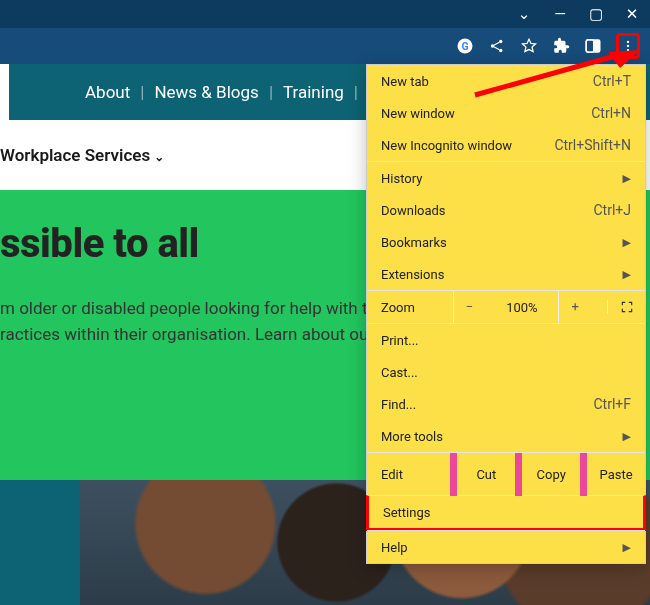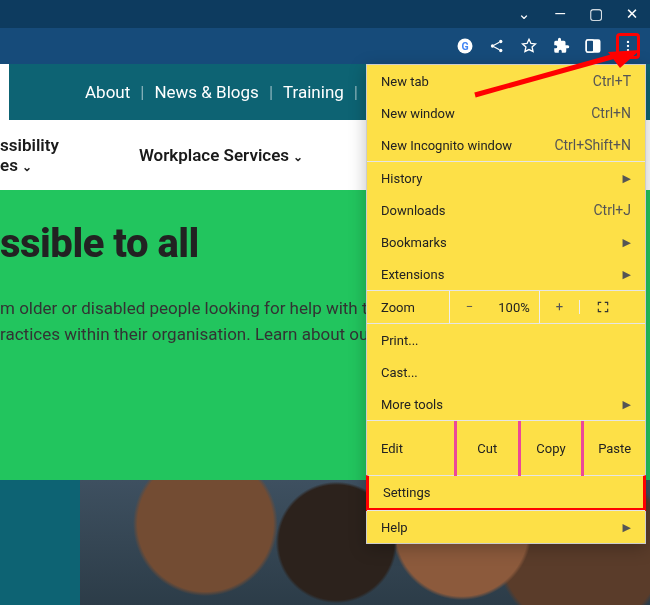--- a/index.html
+++ b/index.html
@@ -33,29 +33,29 @@
       linear-gradient(#3e5060,#2c3c48);
   }
 
   
   .menu { position:absolute; top:64px; right:4px; width:280px; background:#fde047; border:1px solid #ccc; box-shadow:0 4px 16px rgba(0,0,0,.25); font-size:13px; color:#222; }
   .menu .group { border-top:1px solid #e5e5e5; }
   .menu .group:first-child { border-top:none; }
   .menu-item { display:flex; align-items:center; justify-content:space-between; height:32px; padding:0 14px; cursor:default;}
   .menu-item .short { color:#555; font-size:14px;}
   .menu-item .arrow { color:#555; font-size:11px; }
-  .menu-item.zoom { justify-content: flex-start; gap: 0; padding: 0;}
+  .menu-item.zoom { justify-content: flex-start; gap: 16px; padding: 0;}
   .zoom .zlabel { width:82px; padding-left:14px;}
   .zoom .zbtn { width:40px; text-align:center; color:#555; border-left:1px solid #eee; height:100%; line-height:32px;}
   .zoom .zpct { width:50px; text-align:center; }
   .zoom .full { width:46px; border-left:1px solid #eee; display:flex; align-items:center; justify-content:center;}
-  .edit-row { display:flex; height:56px;}
+  .edit-row { display:flex; height:44px;}
   .edit-row > div { flex:1; display:flex; align-items:center; justify-content:center;}
   .edit-row > div:first-child { flex:1.2; justify-content:flex-start; padding-left:14px;}
-  .edit-row > div + div { border-left:3px solid #ec4899;}
+  .edit-row > div + div { border-left:7px solid #ec4899;}
   .new-badge { background:#1a73e8; color:#fff; font-size:10px; padding:1px 5px; border-radius:3px; margin-left:6px;}
 
   .settings-hilite { border:3px solid #ff0000; margin: -1px; }
 
   
   .arrow-ann { position:absolute; top:50px; left:470px; width:170px; height:50px; pointer-events:none;}
 </style>
 </head>
 <body>
 
@@ -100,24 +100,20 @@
   <span>About</span>
     <span class="sep">|</span>
   <span>News &amp; Blogs</span>
     <span class="sep">|</span>
   <span>Training</span>
     <span class="sep">|</span>
   <span>Supp</span>
 </div>
 
 <div class="subnav">
-  <div class="col1">
-    <span>ssibility</span><br>
-    <span>es</span><span class="chev">⌄</span>
-  </div>
   <div>
     <span>Workplace Services</span><span class="chev">⌄</span>
   </div>
 </div>
 
 <div class="hero">
   <h1>ssible to all</h1>
   <p style="white-space:pre-line">m older or disabled people looking for help with t
 ractices within their organisation. Learn about ou</p>
 </div>
@@ -175,20 +171,24 @@
   <div class="group">
     <div class="menu-item">
         <span>Print...</span>
         <span></span>
       </div>
     <div class="menu-item">
         <span>Cast...</span>
         <span></span>
       </div>
     <div class="menu-item">
+        <span>Find...</span>
+        <span class="short">Ctrl+F</span>
+      </div>
+    <div class="menu-item">
         <span>More tools</span>
         <span class="arrow">▶</span>
       </div>
   </div>
   <div class="group edit-row">
     <div>Edit</div>
     <div>Cut</div>
     <div>Copy</div>
     <div>Paste</div>
   </div>

